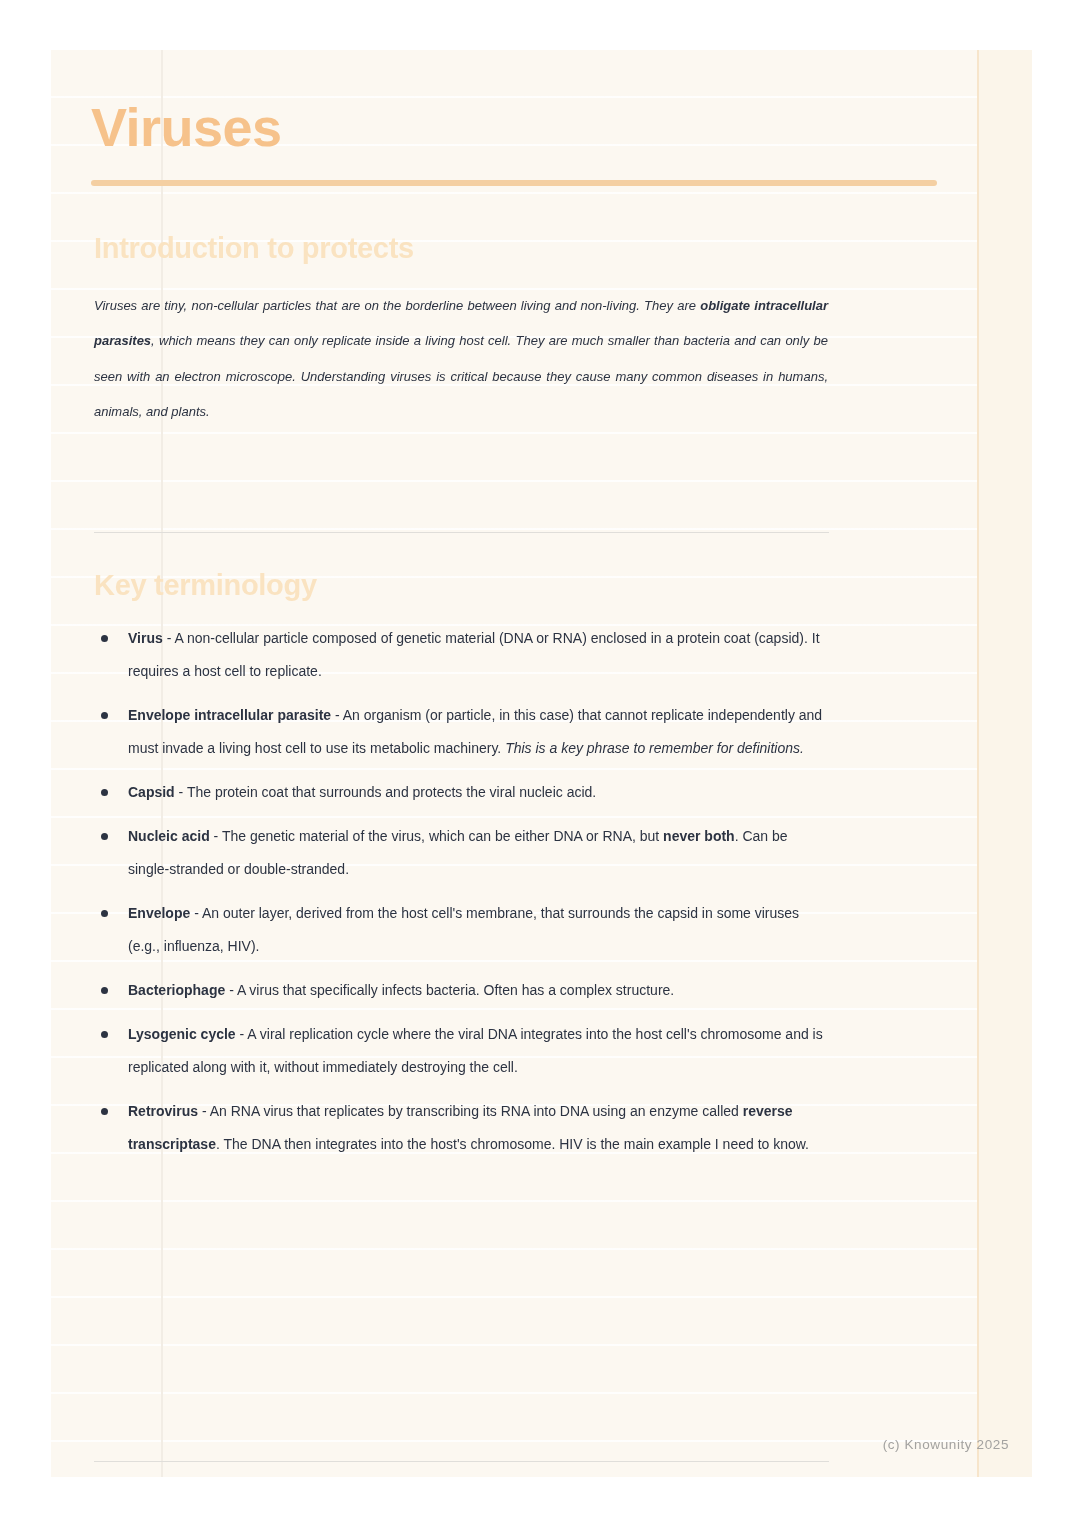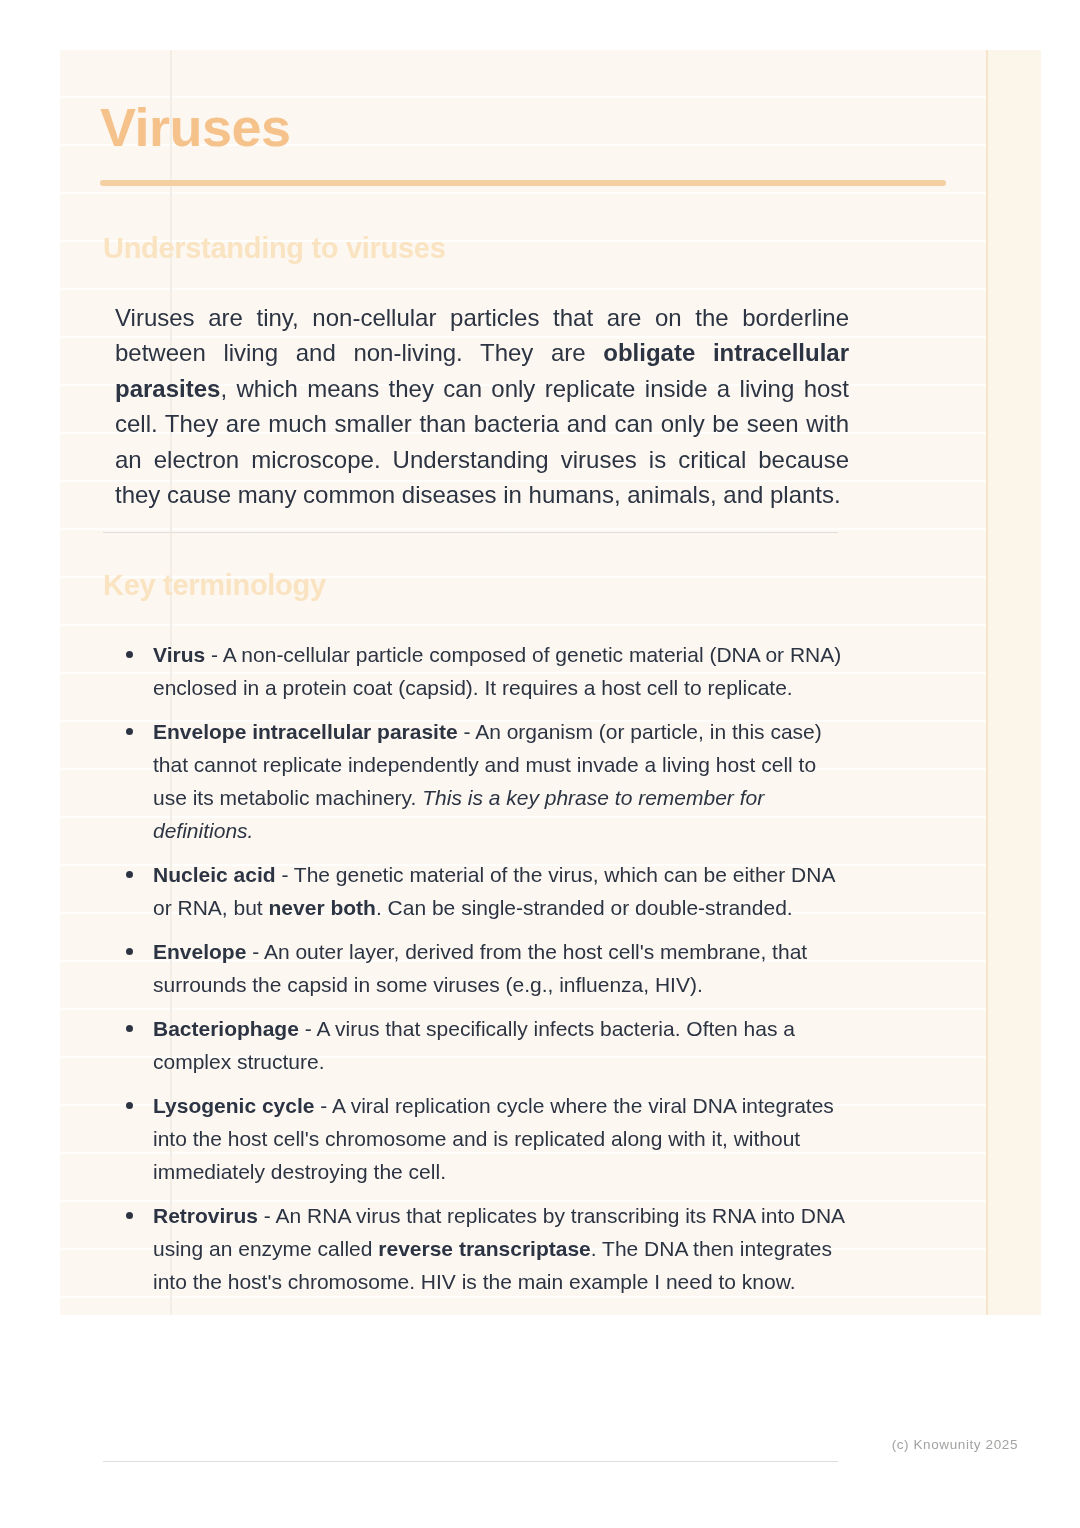--- a/index.html
+++ b/index.html
@@ -17,21 +17,21 @@
   html,body{margin:0;padding:0;}
   body{
     width:1080px;height:1528px;
     background:#ffffff;
     position:relative;
     font-family:"Liberation Sans", sans-serif;
     color:var(--body-text);
     overflow:hidden;
   }
   .paper{
-    position:absolute;left:60px;top:50px;width:981px;height:1265px;
+    position:absolute;left:51px;top:50px;width:981px;height:1427px;
     background-color:var(--paper);
     background-image:repeating-linear-gradient(
       to bottom,
       transparent 0px, transparent 46px,
       rgba(255,255,255,0.85) 46px, rgba(255,255,255,0.85) 48px);
   }
   .margin-line{
     position:absolute;left:110px;top:0;bottom:0;width:2px;
     background:var(--margin-line);
   }
@@ -54,35 +54,36 @@
     background:var(--accent-rule);border-radius:3px;
   }
   .section-heading{
     position:absolute;left:43px;margin:0;
     font-size:29px;font-weight:bold;letter-spacing:-0.3px;
     color:var(--heading-faded);
   }
   .h-intro{top:182px;}
   .h-terms{top:519px;}
   .intro-paragraph{
-    position:absolute;left:43px;top:238px;width:734px;margin:12px;
-    font-size:24px;line-height:35.4px;
+    position:absolute;left:43px;top:238px;width:734px;margin:0;
+    font-size:13px;line-height:35.4px;
     text-align:justify;
     color:var(--body-text);
+    font-style:italic;
   }
   .divider{
     position:absolute;left:43px;width:735px;height:1px;
     background:var(--divider);
   }
   .divider-1{top:482px;}
   .divider-2{top:1411px;}
   .terms-list{
-    position:absolute;left:43px;top:572px;width:734px;margin:16px;padding:0;
+    position:absolute;left:43px;top:572px;width:734px;margin:0;padding:0;
     list-style:none;
-    font-size:21px;line-height:33px;
+    font-size:14px;line-height:33px;
   }
   .terms-list li{
     position:relative;
     padding-left:34px;
     margin-bottom:11px;
   }
   .terms-list li::before{
     content:"";
     position:absolute;left:7px;top:13px;
     width:7px;height:7px;border-radius:50%;
@@ -102,29 +103,30 @@
 
 <div class="paper">
   <div class="right-column"></div>
   <div class="right-line"></div>
   <div class="margin-line"></div>
 
   <div class="content">
     <h1 class="page-title">Viruses</h1>
     <div class="title-rule"></div>
 
-    <h2 class="section-heading h-intro">Understanding to viruses</h2>
+    <h2 class="section-heading h-intro">Introduction to protects</h2>
     <p class="intro-paragraph"><span>Viruses are tiny, non-cellular particles that are on the borderline between living and non-living. They are </span><span class="b">obligate intracellular parasites</span><span>, which means they can only replicate inside a living host cell. They are much smaller than bacteria and can only be seen with an electron microscope. Understanding viruses is critical because they cause many common diseases in humans, animals, and plants.</span></p>
 
     <div class="divider divider-1"></div>
 
     <h2 class="section-heading h-terms">Key terminology</h2>
     <ul class="terms-list">
         <li><span class="b">Virus</span><span> - A non-cellular particle composed of genetic material (DNA or RNA) enclosed in a protein coat (capsid). It requires a host cell to replicate.</span></li>
         <li><span class="b">Envelope intracellular parasite</span><span> - An organism (or particle, in this case) that cannot replicate independently and must invade a living host cell to use its metabolic machinery. </span><span class="i">This is a key phrase to remember for definitions.</span></li>
+        <li><span class="b">Capsid</span><span> - The protein coat that surrounds and protects the viral nucleic acid.</span></li>
         <li><span class="b">Nucleic acid</span><span> - The genetic material of the virus, which can be either DNA or RNA, but </span><span class="b">never both</span><span>. Can be single-stranded or double-stranded.</span></li>
         <li><span class="b">Envelope</span><span> - An outer layer, derived from the host cell's membrane, that surrounds the capsid in some viruses (e.g., influenza, HIV).</span></li>
         <li><span class="b">Bacteriophage</span><span> - A virus that specifically infects bacteria. Often has a complex structure.</span></li>
         <li><span class="b">Lysogenic cycle</span><span> - A viral replication cycle where the viral DNA integrates into the host cell's chromosome and is replicated along with it, without immediately destroying the cell.</span></li>
         <li><span class="b">Retrovirus</span><span> - An RNA virus that replicates by transcribing its RNA into DNA using an enzyme called </span><span class="b">reverse transcriptase</span><span>. The DNA then integrates into the host's chromosome. HIV is the main example I need to know.</span></li>
       </ul>
 
     <div class="page-footer">(c) Knowunity 2025</div>
     <div class="divider divider-2"></div>
   </div>

